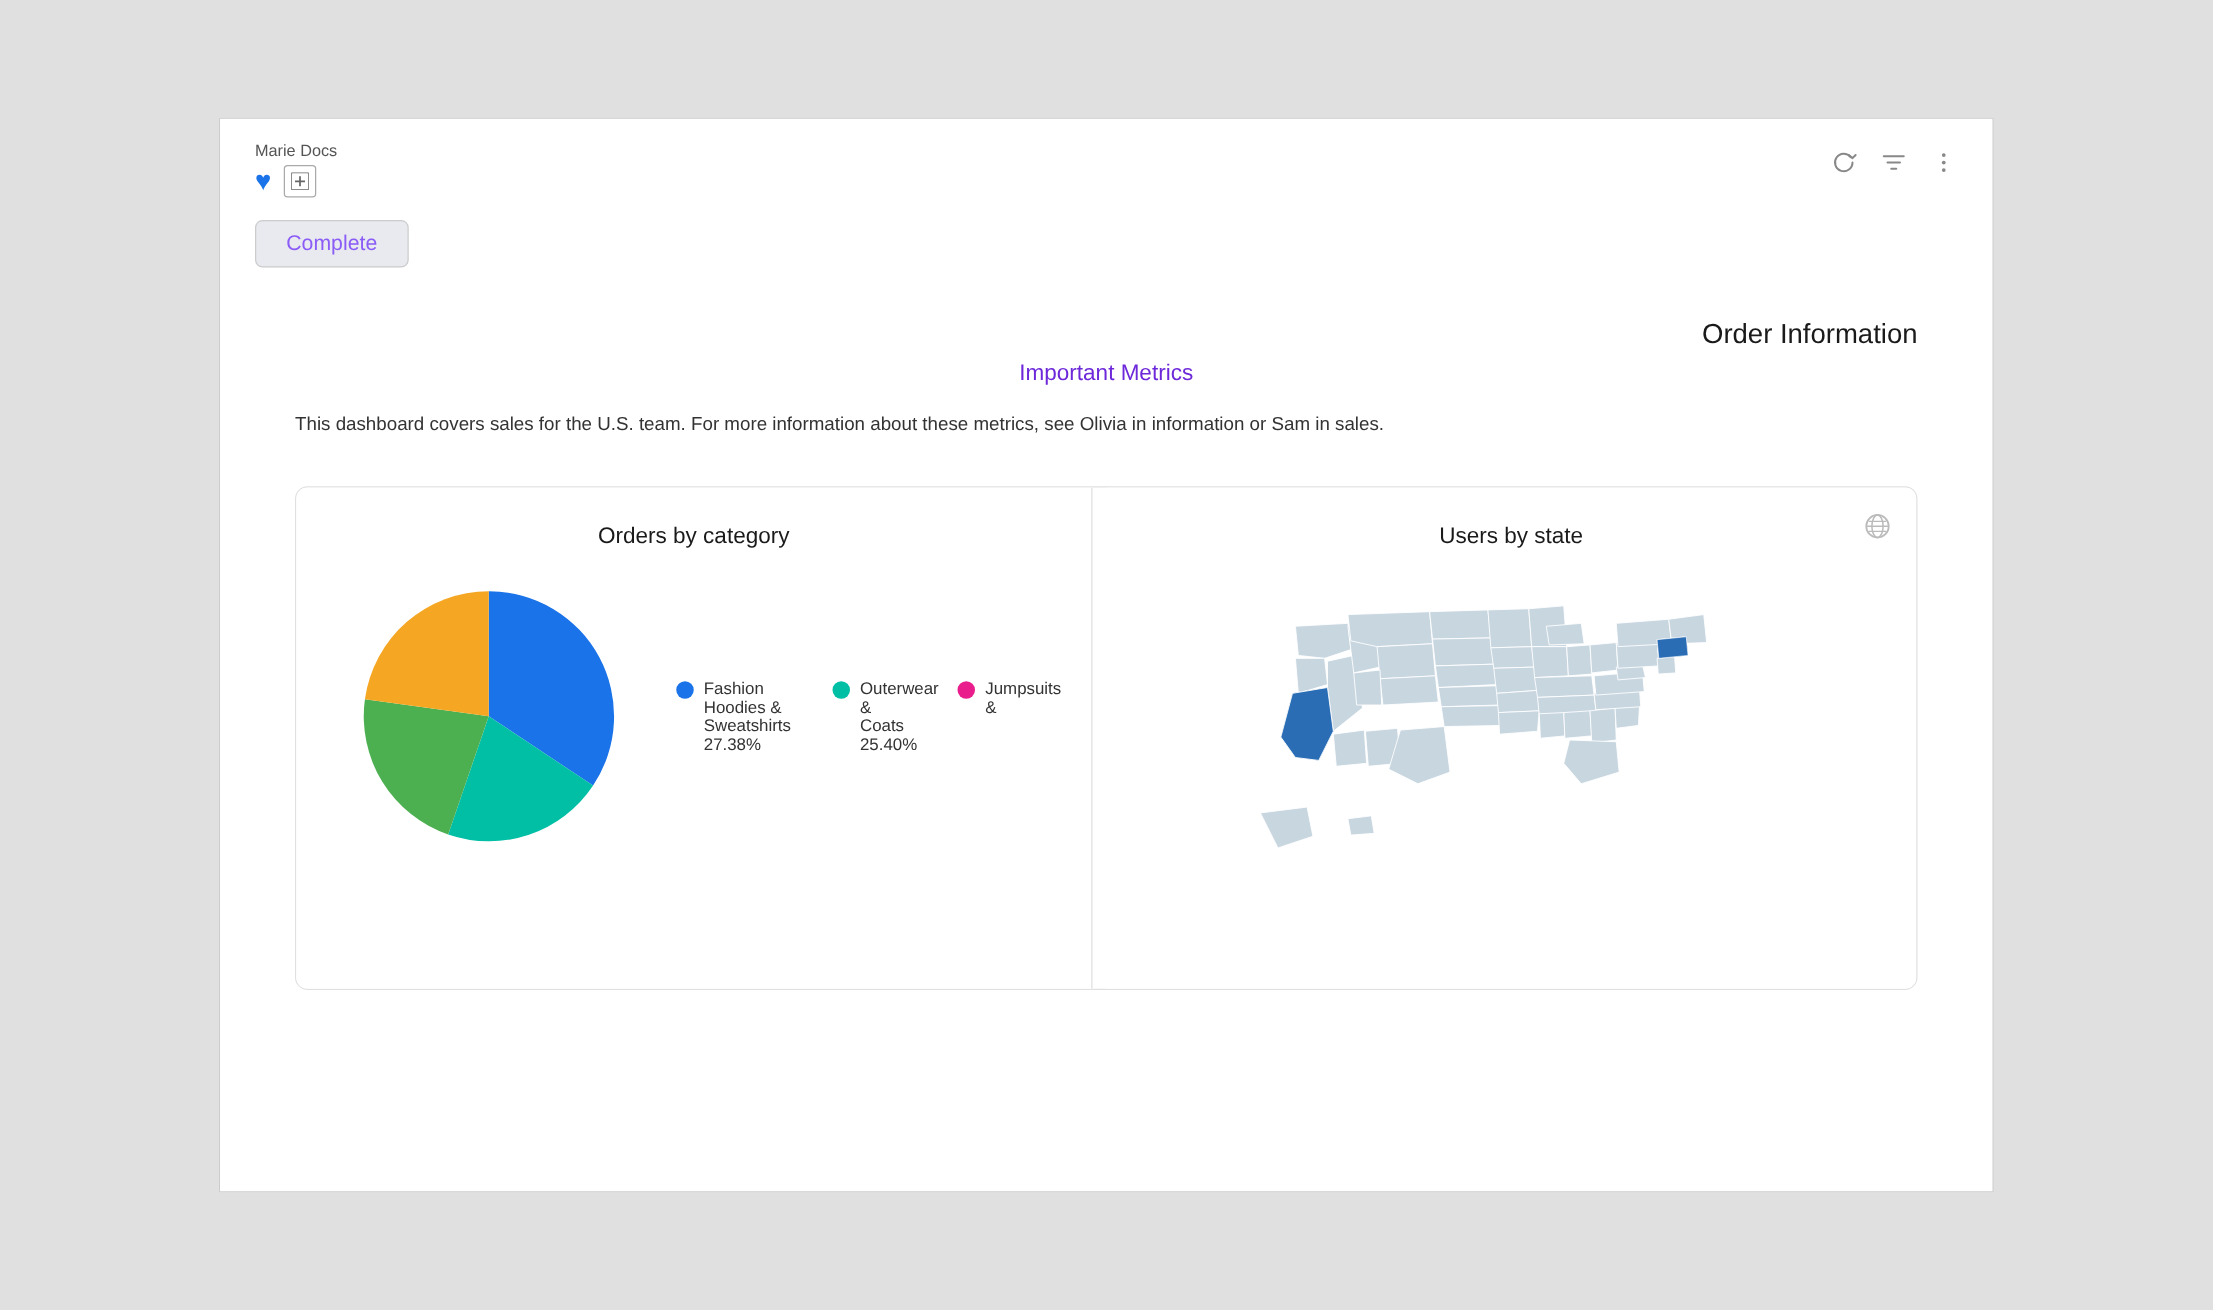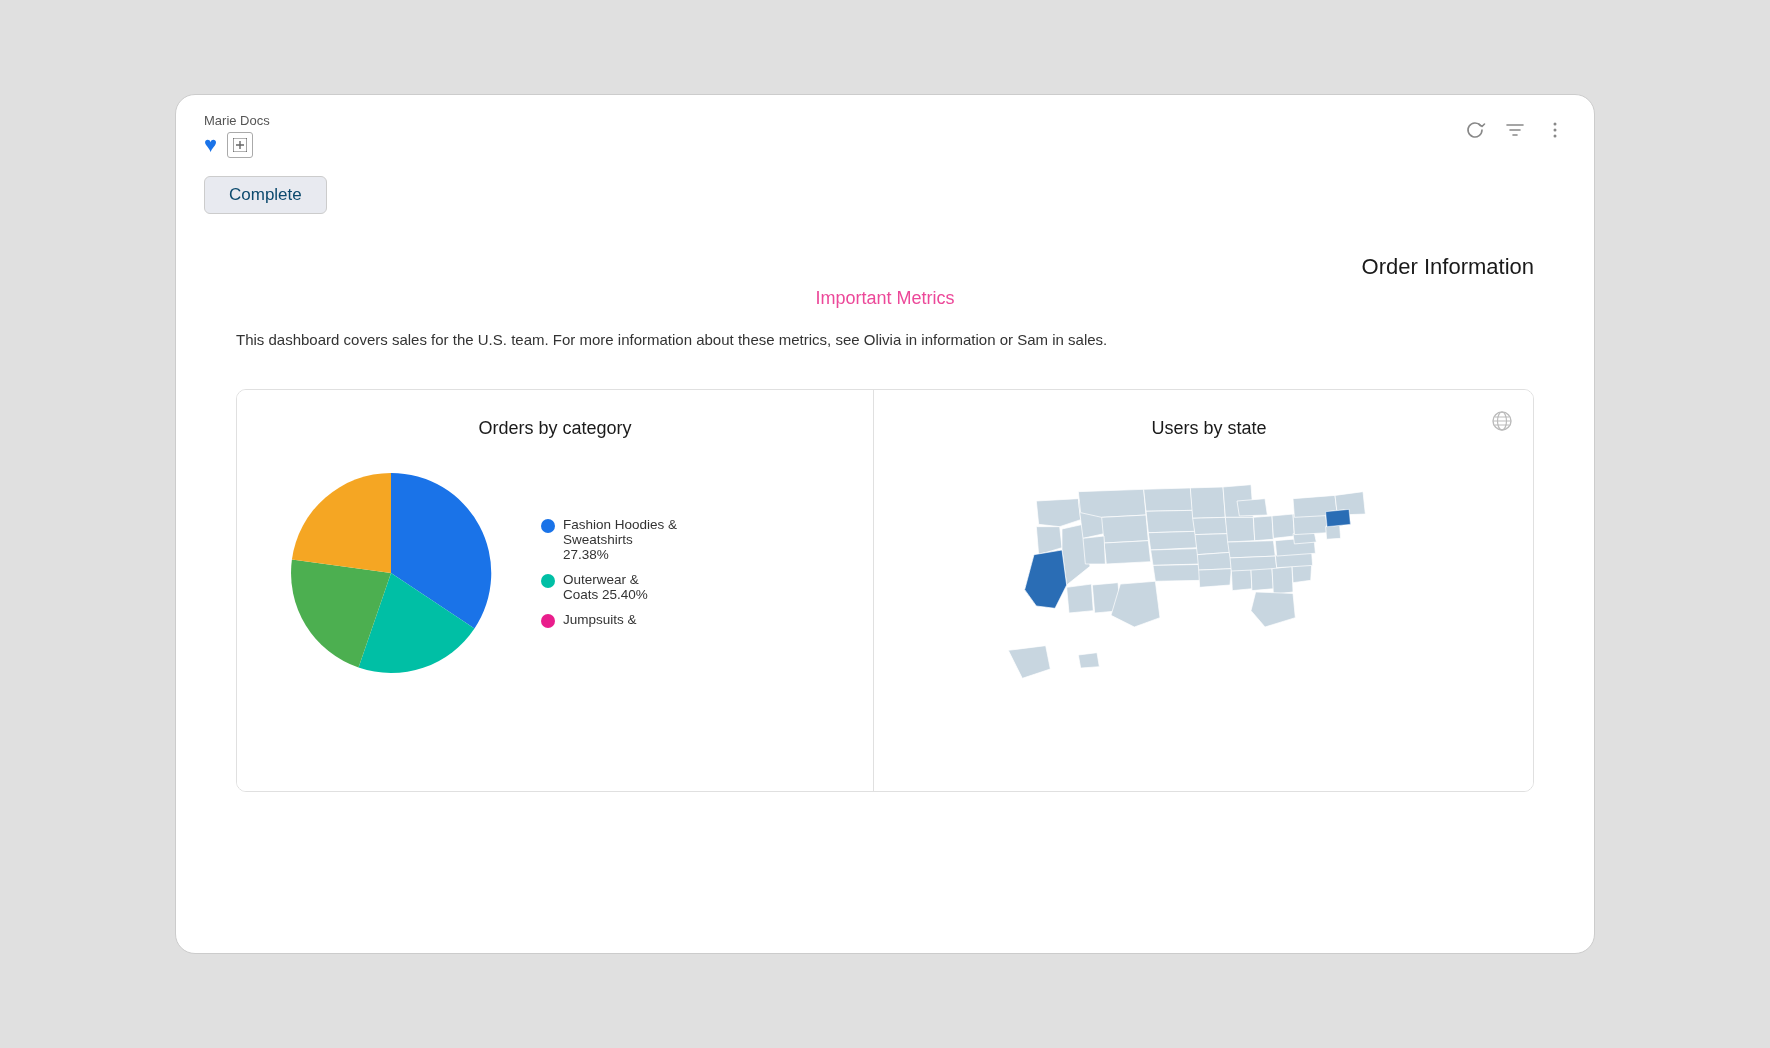--- a/index.html
+++ b/index.html
@@ -7,21 +7,21 @@
       font-family: 'Google Sans', Arial, sans-serif;
       background: #e0e0e0;
       display: flex;
       justify-content: center;
       align-items: center;
       min-height: 100vh;
       padding: 20px;
     }
     .window {
       background: #fff;
-      border-radius: 20px;
+      border-radius: 0;
       width: 1420px;
       min-height: 860px;
       border: 1.5px solid #ccc;
       overflow: hidden;
       position: relative;
       display: flex;
       flex-direction: column;
     }
     
     .header {
@@ -83,41 +83,41 @@
       color: #444;
       margin-bottom: 8px;
     }
     .status-badge {
       display: inline-block;
       padding: 8px 24px;
       background: #e8eaf0;
       border: 1px solid #ccc;
       border-radius: 6px;
       font-size: 17px;
-      color: #0c4a6e;
+      color: #8b5cf6;
       font-weight: 500;
       cursor: pointer;
     }
     
     .main-content {
       padding: 40px 60px 0 60px;
       flex: 1;
     }
     .section-title-main {
       text-align: right;
       font-size: 22px;
       font-weight: 500;
       color: #1a1a1a;
       margin-bottom: 8px;
     }
     .section-subtitle {
       text-align: center;
       font-size: 18px;
       font-weight: 500;
-      color: #ec4899;
+      color: #6d28d9;
       margin-bottom: 18px;
     }
     .description-text {
       font-size: 15px;
       color: #333;
       line-height: 1.7;
       max-width: 1000px;
     }
     .description-text strong {
       font-weight: 400;
@@ -154,21 +154,21 @@
       display: flex;
       align-items: center;
       gap: 40px;
       padding-left: 20px;
     }
     .pie-chart-svg {
       flex-shrink: 0;
     }
     .legend {
       display: flex;
-      flex-direction: column;
+      flex-direction: row;
       gap: 10px;
     }
     .legend-item {
       display: flex;
       align-items: flex-start;
       gap: 8px;
       font-size: 13.5px;
       color: #333;
     }
     .legend-dot {

